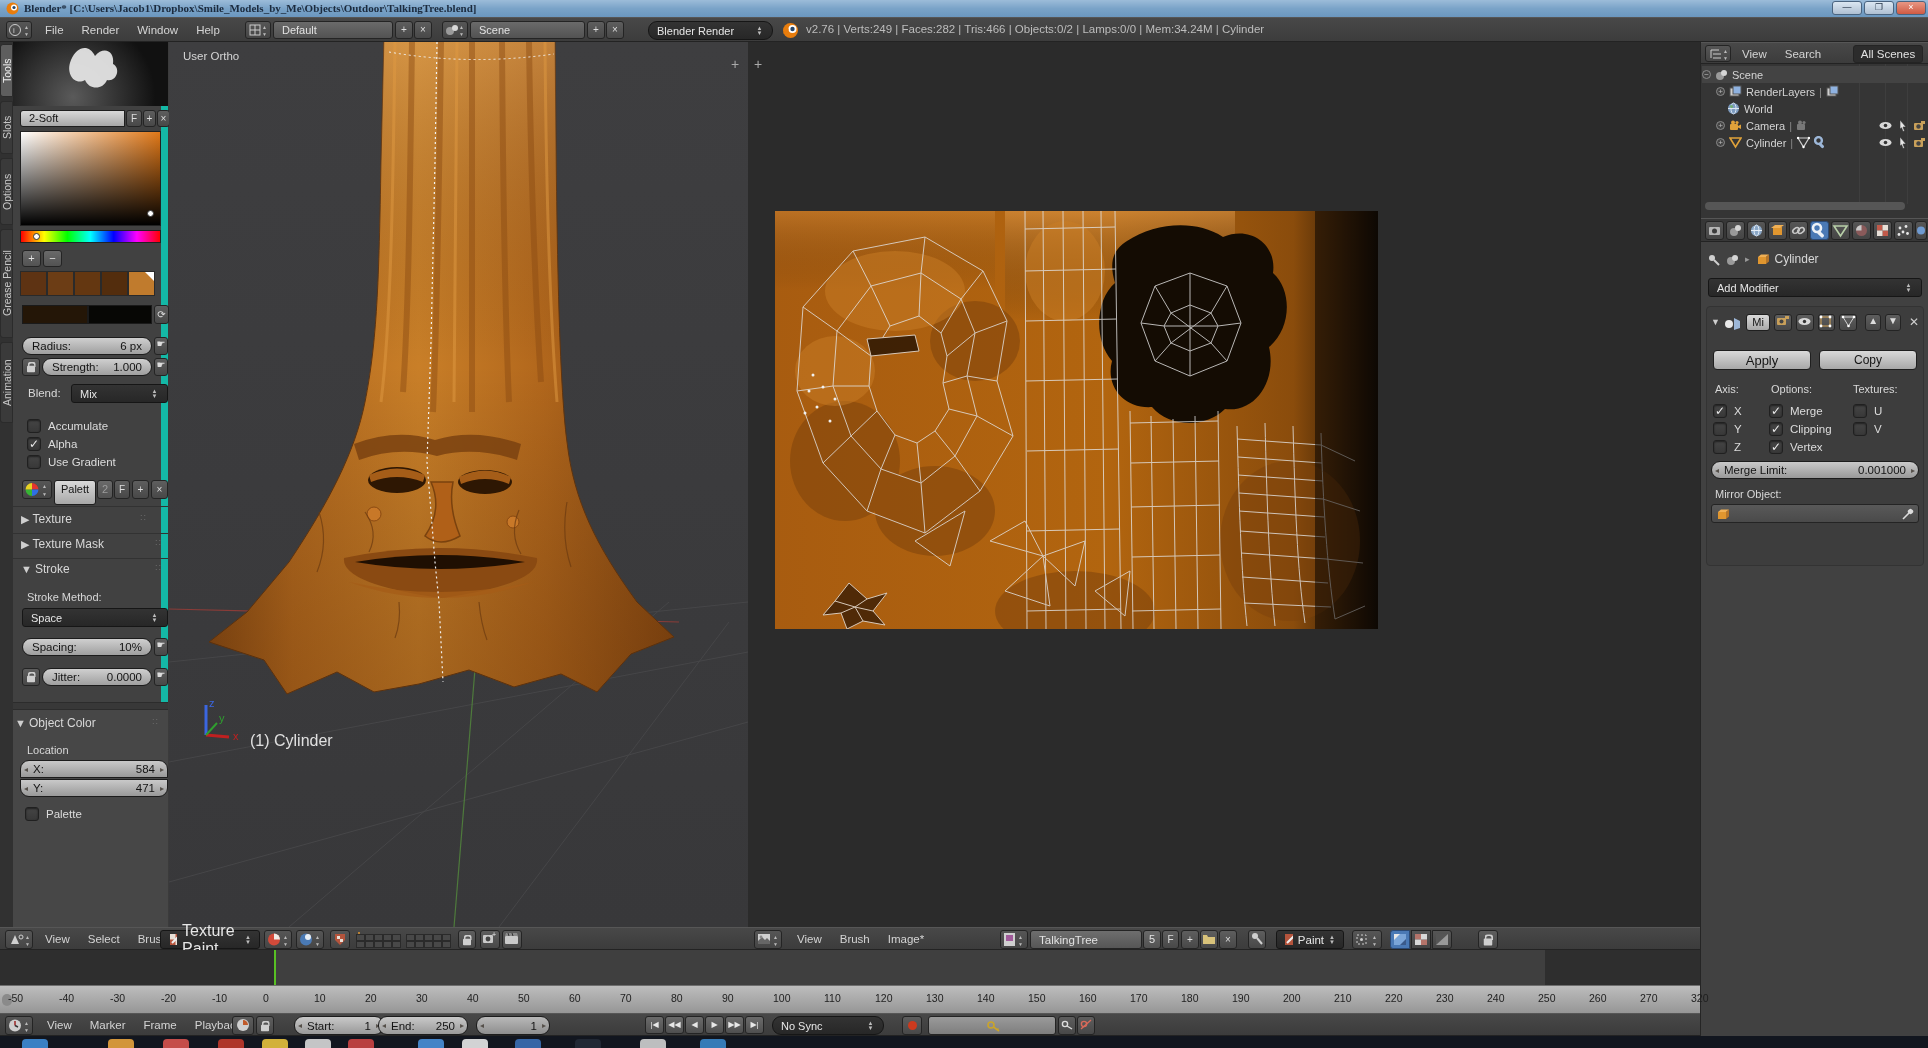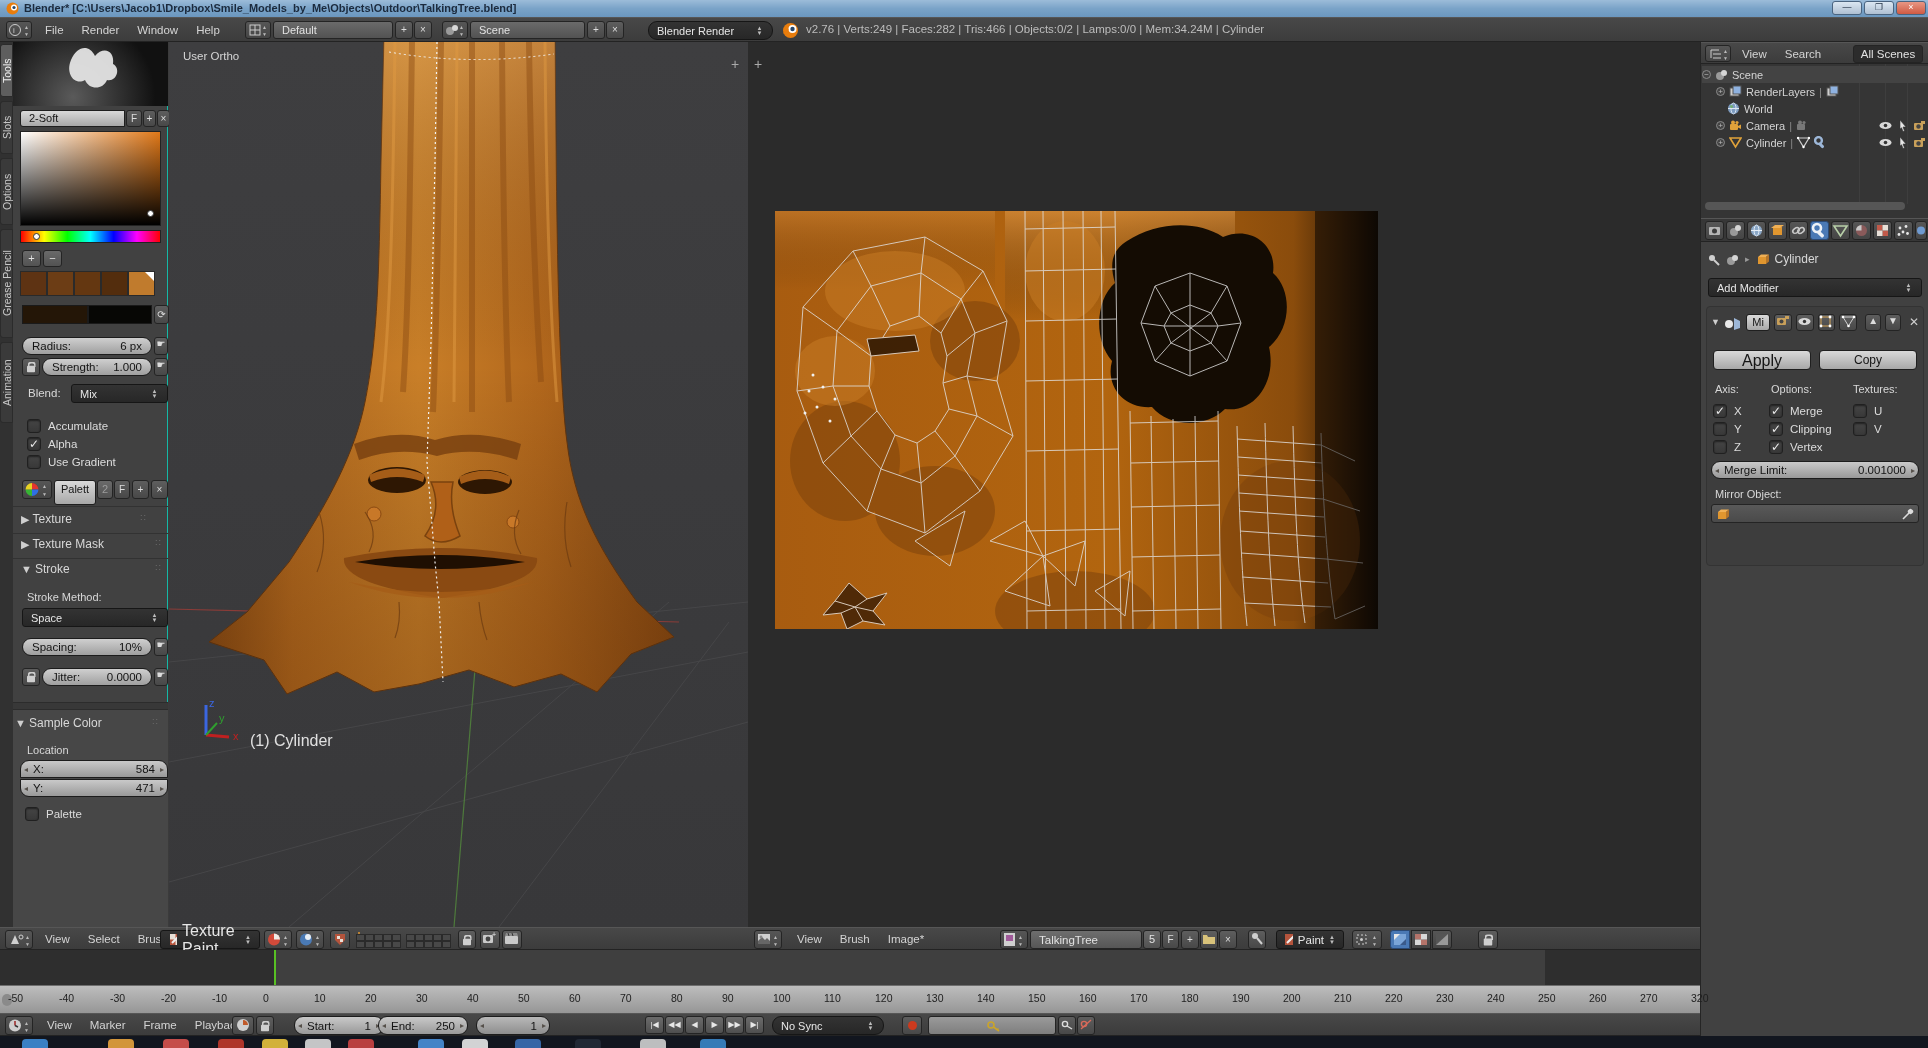--- a/index.html
+++ b/index.html
@@ -5,21 +5,21 @@
   * { margin:0; padding:0; box-sizing:border-box; }
   html,body { width:1928px; height:1048px; overflow:hidden; background:#222;
     font-family:"Liberation Sans","DejaVu Sans",sans-serif; font-size:11px; color:#d8d8d8;
     -webkit-font-smoothing:antialiased; }
   .abs { position:absolute; }
   #screen { position:relative; width:1928px; height:1048px; background:#3b3b3b; }
 
   
   #titlebar { left:0; top:0; width:1928px; height:17px;
     background:linear-gradient(#9cbcd9,#7aa3c8 50%,#6b97bf); color:#10233b; font-size:11px; }
-  #titlebar .title { position:absolute; left:24px; top:2px; font-weight:bold; color:#1b2a3d; }
+  #titlebar .title { position:absolute; left:24px; top:2px; font-weight:bold; color:#1b2a3d;font-family:Liberation Serif, serif; }
   .winbtn { position:absolute; top:1px; width:30px; height:14px; border-radius:3px;
     border:1px solid #4a6480; background:linear-gradient(#dbe7f2,#aebfd2); }
   .winbtn.close { background:linear-gradient(#e89784,#cf5a43); }
   .winbtn span { display:block; text-align:center; line-height:11px; font-size:9px; color:#243447; }
 
   
   .hdr { background:linear-gradient(#484848,#3c3c3c); border-top:1px solid #565656; border-bottom:1px solid #232323; }
   .menu-item { display:inline-block; padding:0 9px; line-height:22px; color:#d4d4d4; font-size:11.5px; cursor:default; }
   .btn-light { background:linear-gradient(#d9d9d9,#a8a8a8); border:1px solid #1f1f1f; border-radius:3px;
      color:#151515; text-align:center; }
@@ -144,21 +144,21 @@
   <div class="abs" style="left:0;top:42px;width:13px;height:885px;background:#313131">
     <div id="tool-tabs" style="display:flex;flex-direction:column;gap:4px;padding-top:2px">
         <div class="vtab active" style="height: 53px;">Tools</div>
         <div class="vtab" style="height: 53px;">Slots</div>
         <div class="vtab" style="height: 67px;">Options</div>
         <div class="vtab" style="height: 109px;">Grease Pencil</div>
         <div class="vtab" style="height: 81px;">Animation</div>
       </div>
   </div>
 
-  <div class="abs" style="left:13px;top:42px;width:155px;height:885px;background:#414141;border-right:1px solid #14b8a6">
+  <div class="abs" style="left:13px;top:42px;width:155px;height:885px;background:#414141;border-right:7px solid #14b8a6">
 
     <div class="abs" style="left:0;top:0;width:155px;height:64px;background:radial-gradient(circle at 60px 55px,#5a5a5a,#111 75%);overflow:hidden">
       <svg width="155" height="64">
         <path d="M58,18 C64,4 76,2 82,14 C90,4 102,8 100,22 C108,26 104,40 94,38 C90,48 76,48 72,38 C62,44 52,32 58,18 Z" fill="#e8e8e8" opacity="0.92"></path>
       </svg>
     </div>
 
     <div class="abs btn-light" style="left:7px;top:68px;width:105px;height:17px;text-align:left;padding:1px 8px;border-radius:3px 0 0 3px">2-Soft</div>
     <div class="abs tiny-btn" style="left:113px;top:68px;width:16px;height:17px;line-height:15px">F</div>
     <div class="abs tiny-btn" style="left:130px;top:68px;width:13px;height:17px;line-height:15px">+</div>
@@ -280,21 +280,21 @@
     </div>
     <div class="abs slider" style="left:29px;top:626px;width:110px;height:18px">
       <span>Jitter:</span>
       <span class="val">0.0000</span>
     </div>
     <div class="abs tiny-btn" style="left:141px;top:626px;width:14px;height:18px">☛</div>
 
     <div class="abs" style="left:0;top:660px;width:155px;height:8px;background:#383838;border-top:1px solid #2c2c2c;border-bottom:1px solid #2c2c2c"></div>
     <div class="abs" style="left:0;top:668px;width:155px;height:259px;background:#474747"></div>
     <div class="abs" style="left:2px;top:674px;width:150px;height:18px">
-      <span style="color:#cfcfcf">▼</span> <span style="font-size:12px">Sample Color</span>
+      <span style="color:#cfcfcf">▼</span> <span style="font-size:12px">Object Color</span>
       <span class="panel-grip">::</span>
     </div>
     <span class="abs" style="left:14px;top:702px;color:#d8d8d8">Location</span>
     <div class="abs numfield" style="left:7px;top:718px;width:148px;height:18px;border-radius:9px 9px 0 0">
       <span>X:</span>
       <span class="val">584</span>
     </div>
     <div class="abs numfield" style="left:7px;top:737px;width:148px;height:18px;border-radius:0 0 9px 9px">
       <span>Y:</span>
       <span class="val">471</span>
@@ -759,21 +759,21 @@
       <span class="tiny-btn" style="width:19px;height:17px"><svg width="15" height="13">
             <path d="M2,2 L13,2 L7.5,11 Z" fill="none" stroke="#cfcfcf"></path>
             <circle cx="2" cy="2" r="1.3" fill="#fff"></circle>
             <circle cx="13" cy="2" r="1.3" fill="#fff"></circle>
             <circle cx="7.5" cy="11" r="1.3" fill="#fff"></circle>
           </svg></span>
       <span class="tiny-btn" style="width:17px;height:17px;margin-left:4px">▲</span>
       <span class="tiny-btn" style="width:17px;height:17px">▼</span>
       <span style="margin-left:4px;color:#cfcfcf;font-size:12px">✕</span>
     </div>
-    <div class="abs btn-light" style="left:12px;top:132px;width:98px;height:20px;line-height:19px;font-size:16px;border-radius:4px">Apply</div>
+    <div class="abs btn-light" style="left:12px;top:132px;width:98px;height:20px;line-height:19px;font-size:13px;border-radius:4px">Apply</div>
     <div class="abs btn-light" style="left:118px;top:132px;width:98px;height:20px;line-height:19px;font-size:12px;border-radius:4px">Copy</div>
 
     <span class="abs" style="left:14px;top:165px">Axis:</span>
     <span class="abs" style="left:70px;top:165px">Options:</span>
     <span class="abs" style="left:152px;top:165px">Textures:</span>
     <div class="abs" style="left:12px;top:184px;display:flex;flex-direction:column">
         <div class="check-row">
           <span class="cb on"></span>
           <span class="cb-label">X</span>
         </div>

